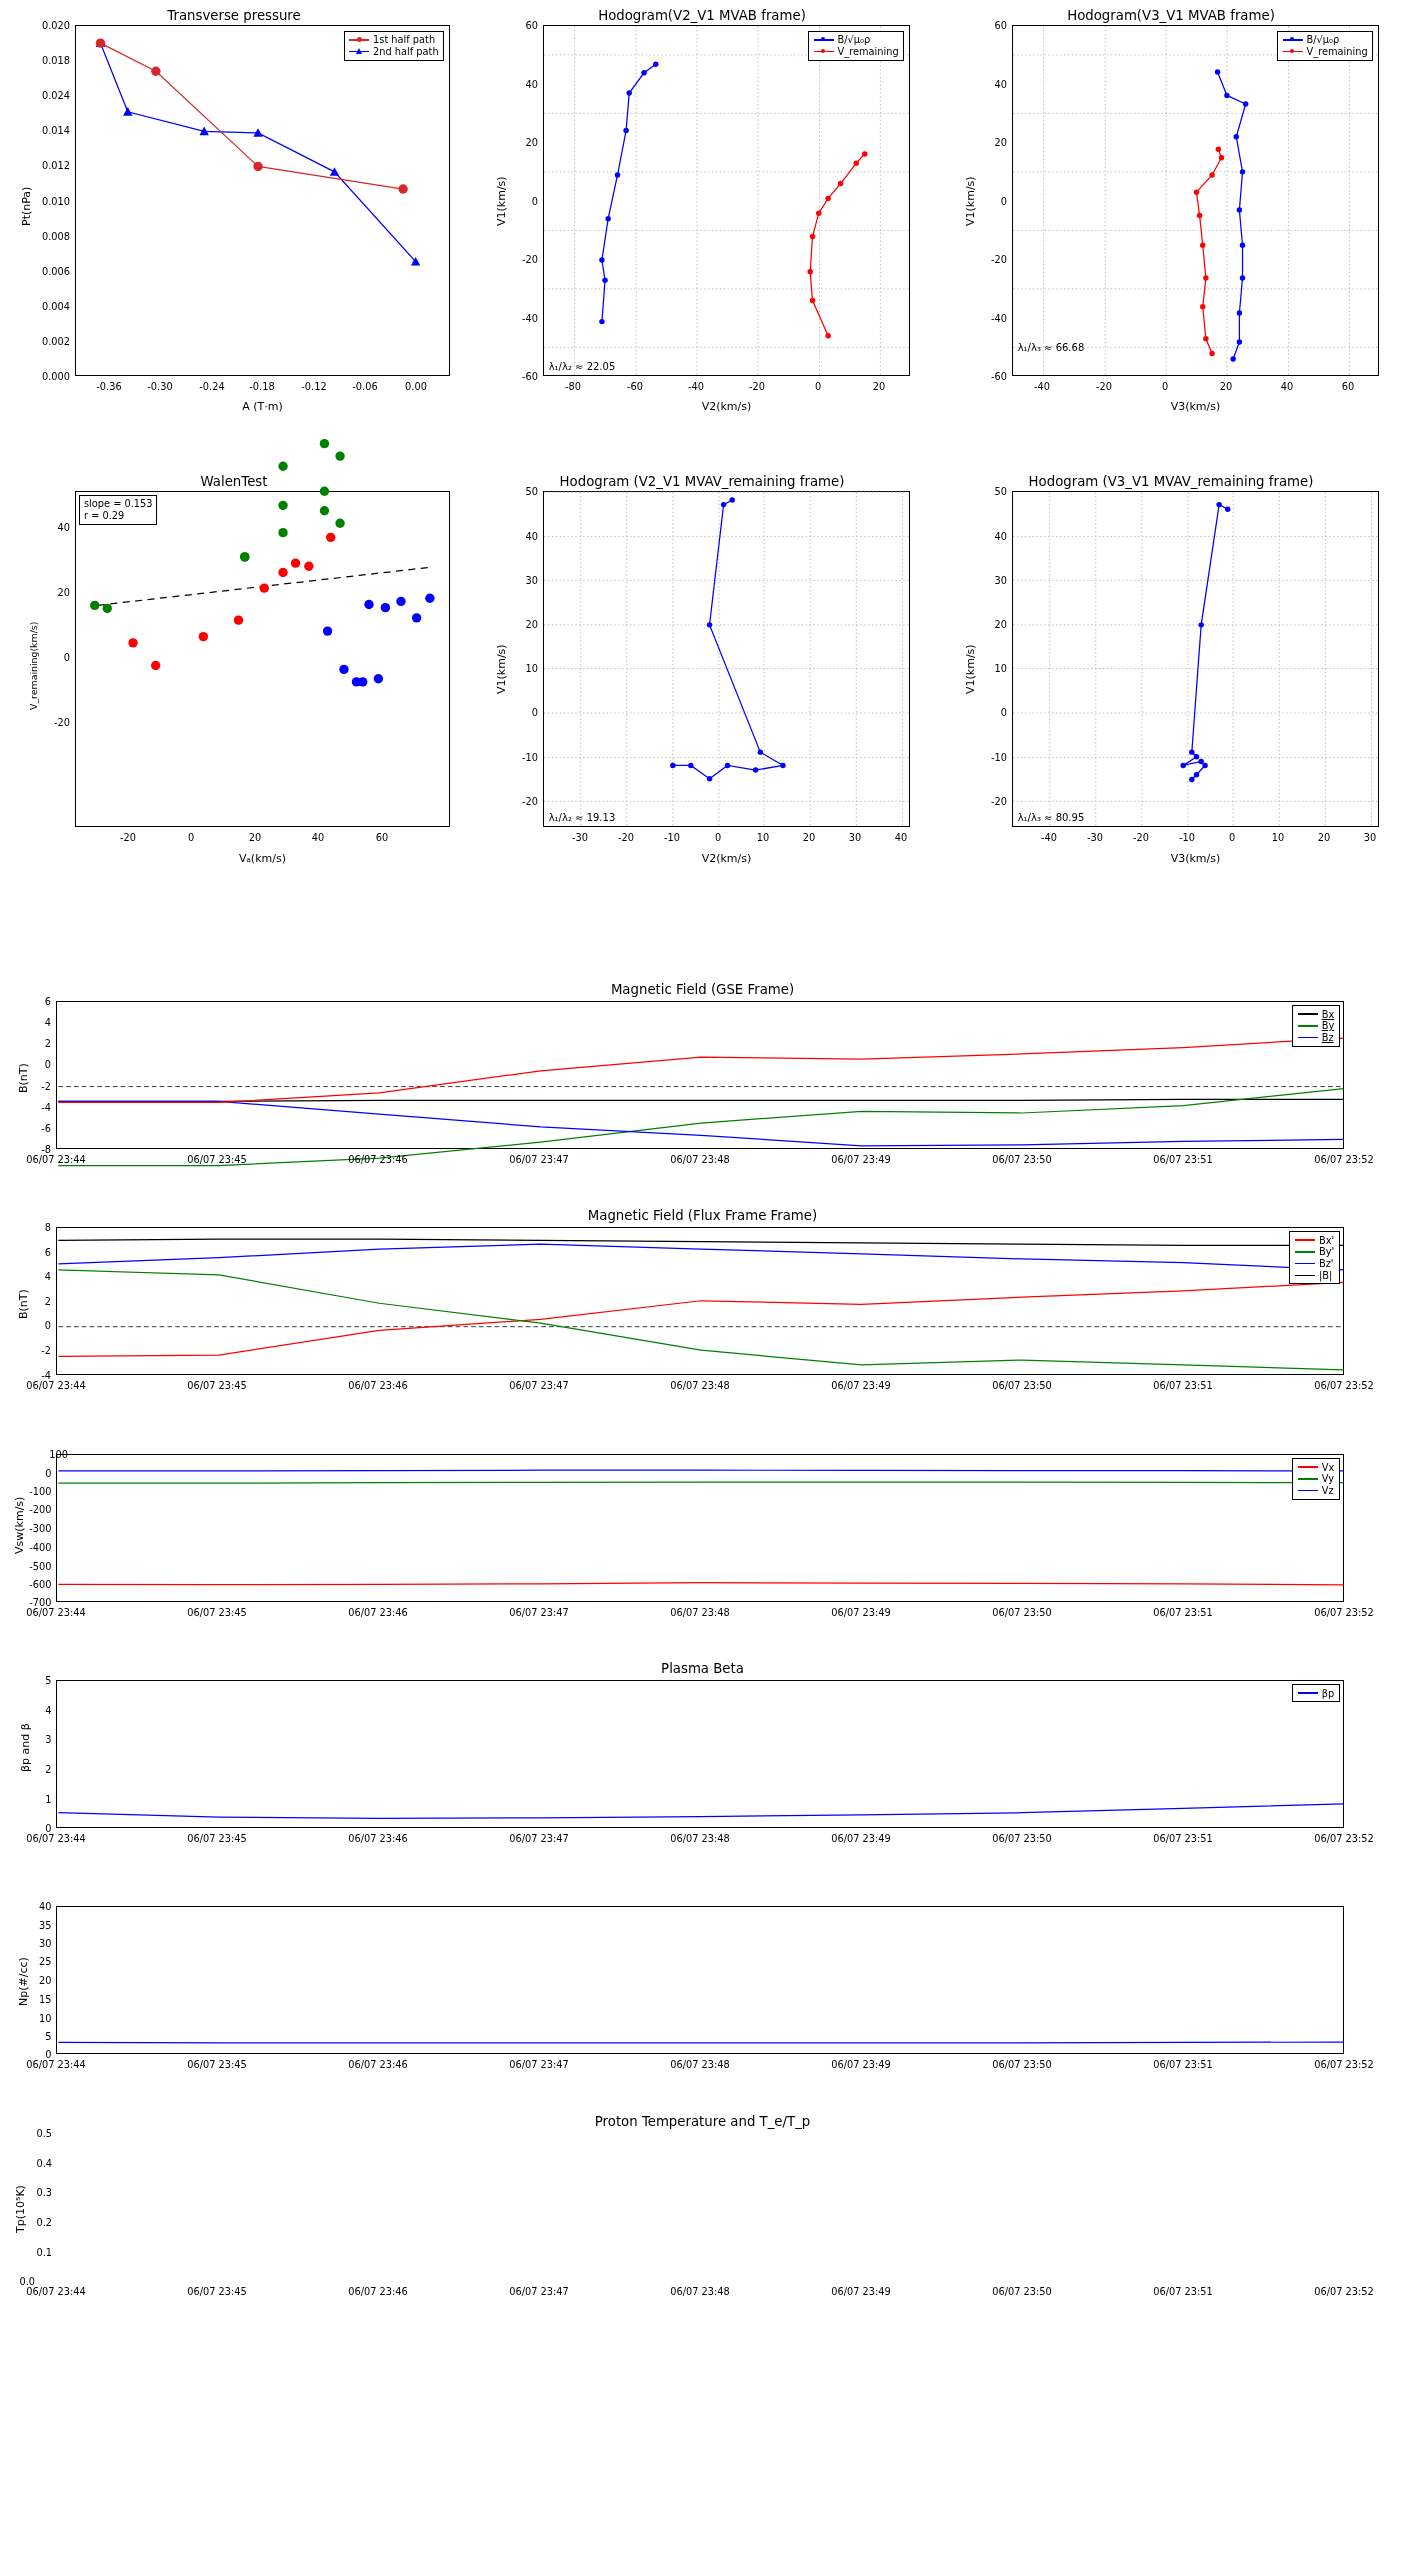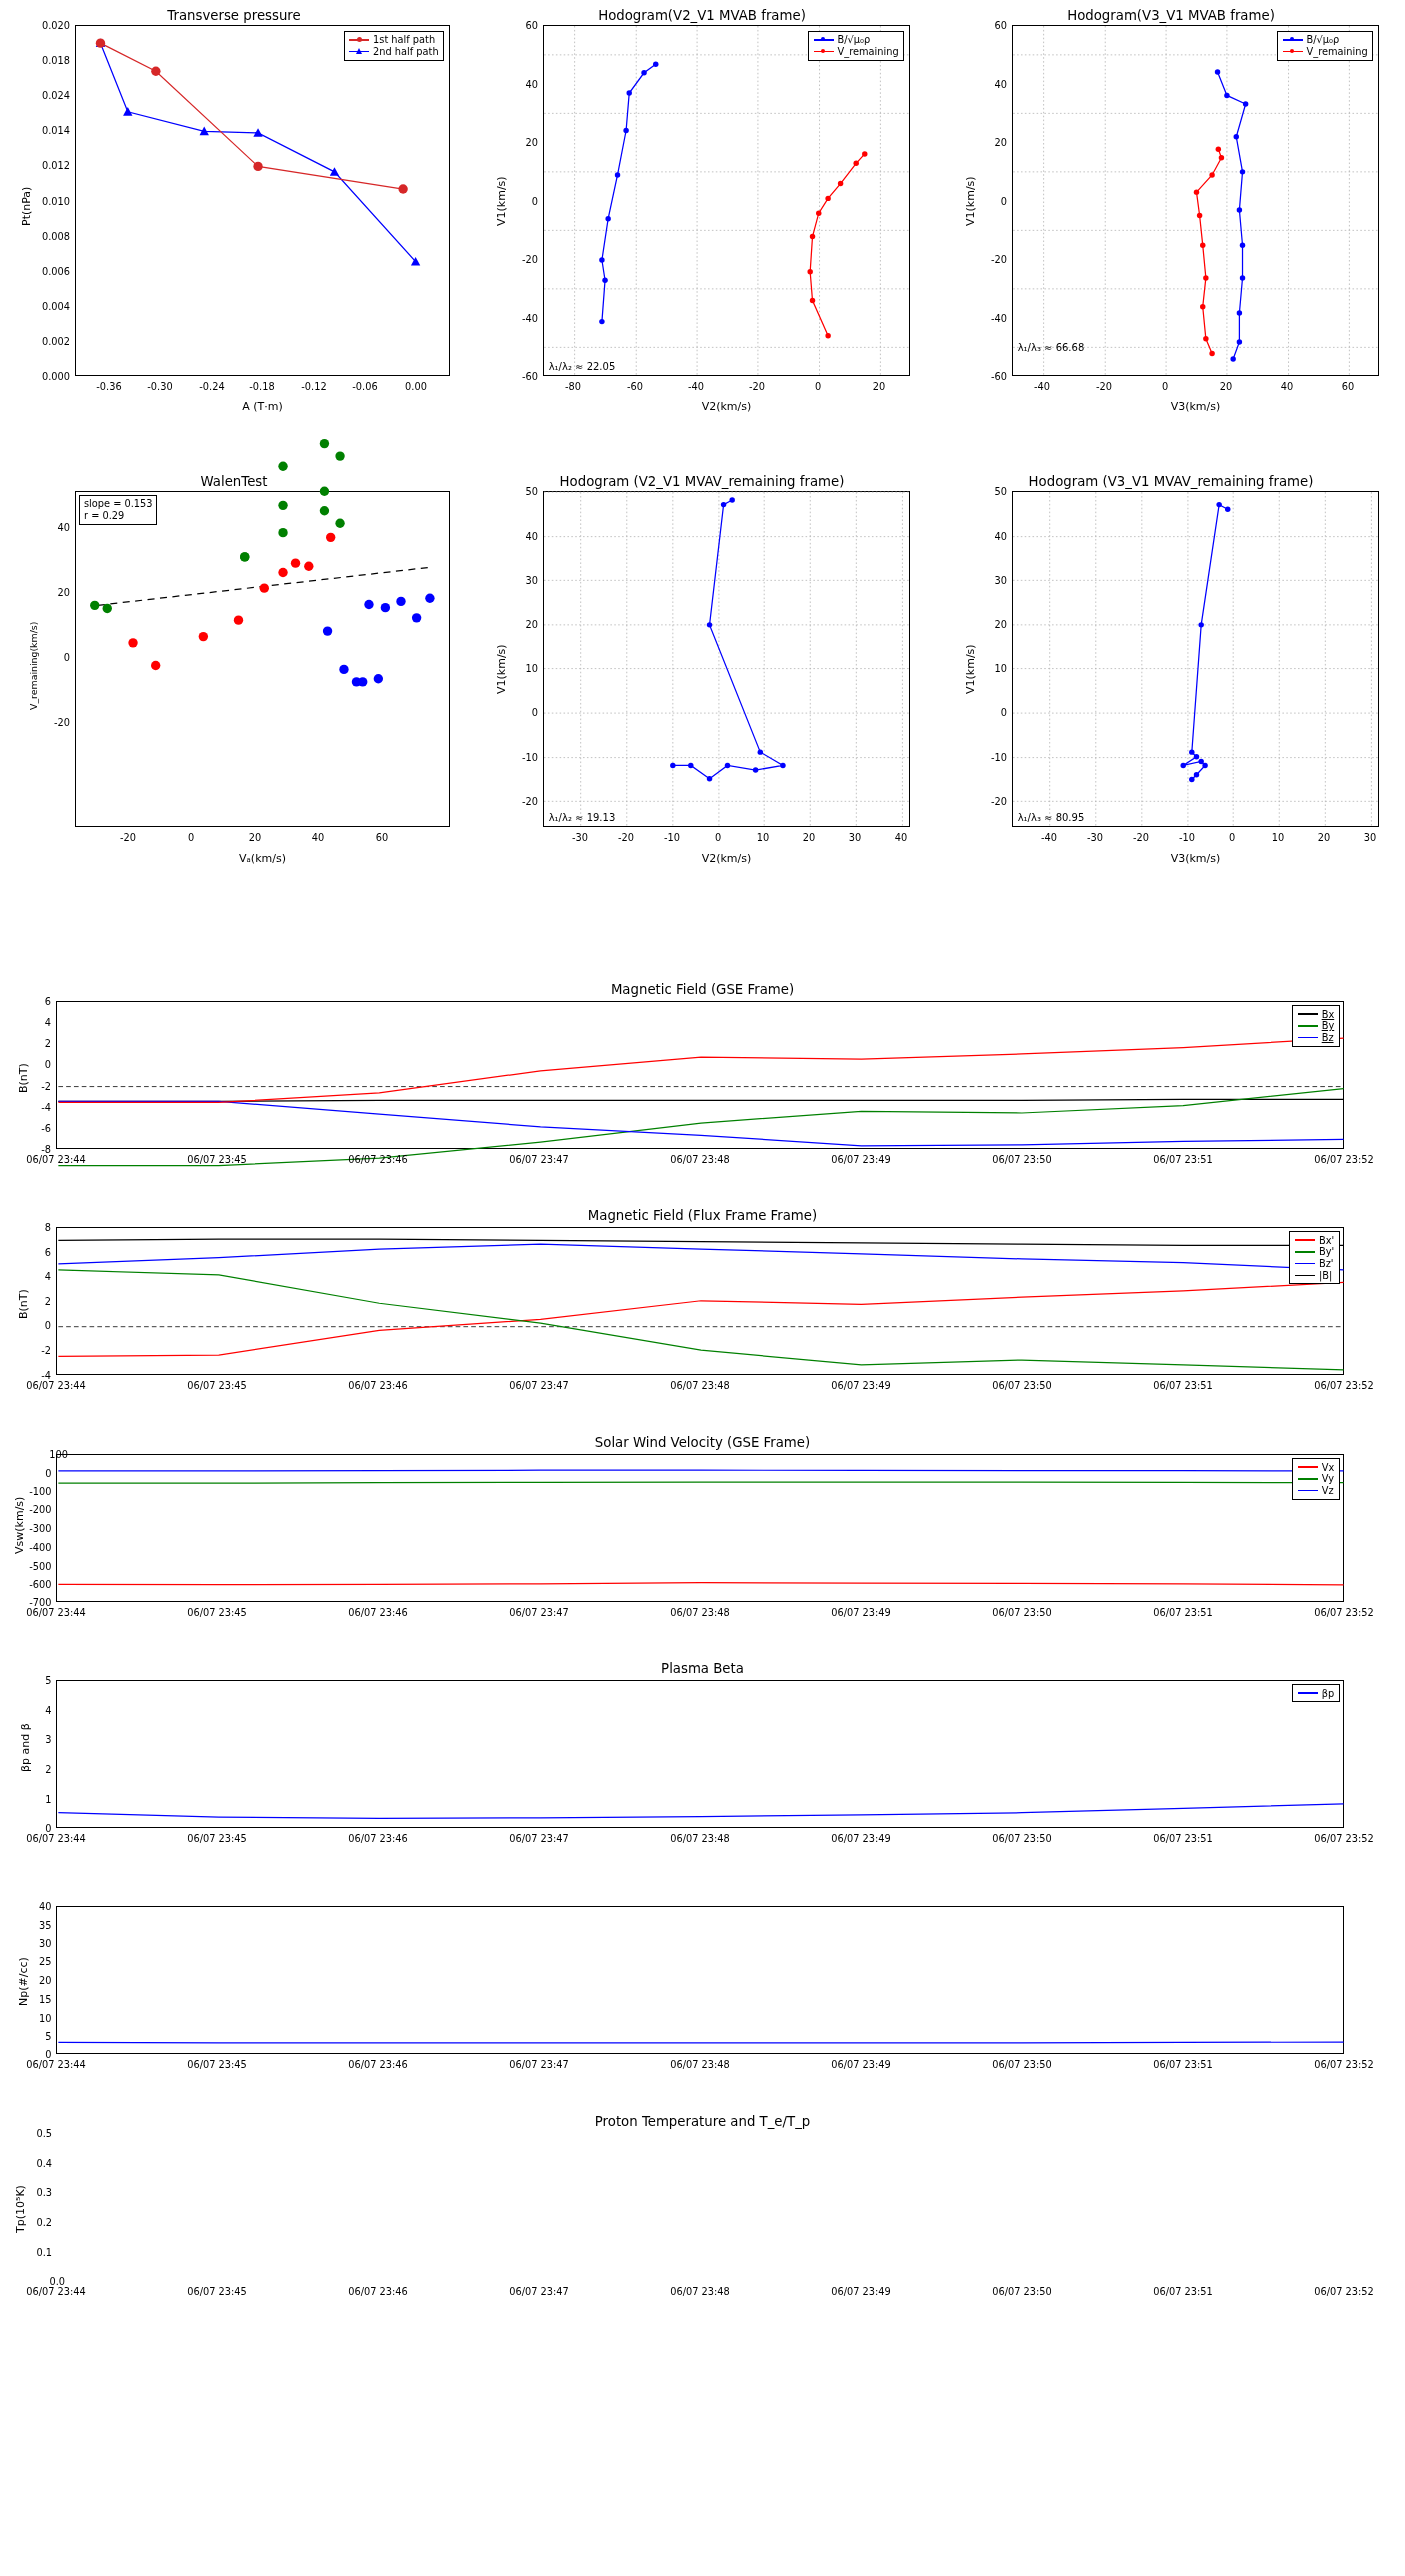--- a/index.html
+++ b/index.html
@@ -519,21 +519,20 @@
     <div class="tick tickx" style="left:378px;top:178px;">06/07 23:46</div>
     <div class="tick tickx" style="left:539px;top:178px;">06/07 23:47</div>
     <div class="tick tickx" style="left:700px;top:178px;">06/07 23:48</div>
     <div class="tick tickx" style="left:861px;top:178px;">06/07 23:49</div>
     <div class="tick tickx" style="left:1022px;top:178px;">06/07 23:50</div>
     <div class="tick tickx" style="left:1183px;top:178px;">06/07 23:51</div>
     <div class="tick tickx" style="left:1344px;top:178px;">06/07 23:52</div>
   </div>
 
   <div class="panel" style="left:0px;top:1429px;width:1405px;height:211px;">
-    <div class="title" style="top:6.2px;">Solar Wind Velocity (GSE Frame)</div>
     <div class="plotbox" style="left:56px;top:25px;width:1288px;height:148px;">
       <svg width="1288" height="148" viewBox="0 0 1650 190">
         <polyline points="0,20.4 206,20.4 412,20.0 619,19.5 825,19.5 1031,19.7 1237,20.0 1444,20.2 1650,20.4" fill="none" stroke="#0000ff" stroke-width="1.6"></polyline>
         <polyline points="0,36.1 206,36.1 412,35.6 619,35.2 825,34.7 1031,34.7 1237,34.9 1444,35.2 1650,35.6" fill="none" stroke="#008000" stroke-width="1.6"></polyline>
         <polyline points="0,166.2 206,166.4 412,166.0 619,165.3 825,163.9 1031,164.4 1237,164.8 1444,165.3 1650,166.7" fill="none" stroke="#ff0000" stroke-width="1.6"></polyline>
       </svg>
       <div class="legend" style="right:3.1px;top:3.1px;">
         <div class="row">
             <span class="swatch" style="background:#ff0000;"></span>
             <span>Vx</span>
@@ -628,21 +627,21 @@
   </div>
 
   <div class="panel" style="left:0px;top:2108px;width:1405px;height:211px;">
     <div class="title" style="top:6.2px;">Proton Temperature and T_e/T_p</div>
     <div class="ylabel" style="left:14px;top:125px;">Tp(10⁵K)</div>
     <div class="tick ticky" style="left:19px;top:25px;width:33px;">0.5</div>
     <div class="tick ticky" style="left:19px;top:55px;width:33px;">0.4</div>
     <div class="tick ticky" style="left:19px;top:84px;width:33px;">0.3</div>
     <div class="tick ticky" style="left:19px;top:114px;width:33px;">0.2</div>
     <div class="tick ticky" style="left:19px;top:144px;width:33px;">0.1</div>
-    <div class="tick ticky" style="left:32px;top:173px;width:33px;">0.0</div>
+    <div class="tick ticky" style="left:2px;top:173px;width:33px;">0.0</div>
     <div class="tick tickx" style="left:56px;top:178px;">06/07 23:44</div>
     <div class="tick tickx" style="left:217px;top:178px;">06/07 23:45</div>
     <div class="tick tickx" style="left:378px;top:178px;">06/07 23:46</div>
     <div class="tick tickx" style="left:539px;top:178px;">06/07 23:47</div>
     <div class="tick tickx" style="left:700px;top:178px;">06/07 23:48</div>
     <div class="tick tickx" style="left:861px;top:178px;">06/07 23:49</div>
     <div class="tick tickx" style="left:1022px;top:178px;">06/07 23:50</div>
     <div class="tick tickx" style="left:1183px;top:178px;">06/07 23:51</div>
     <div class="tick tickx" style="left:1344px;top:178px;">06/07 23:52</div>
   </div>

